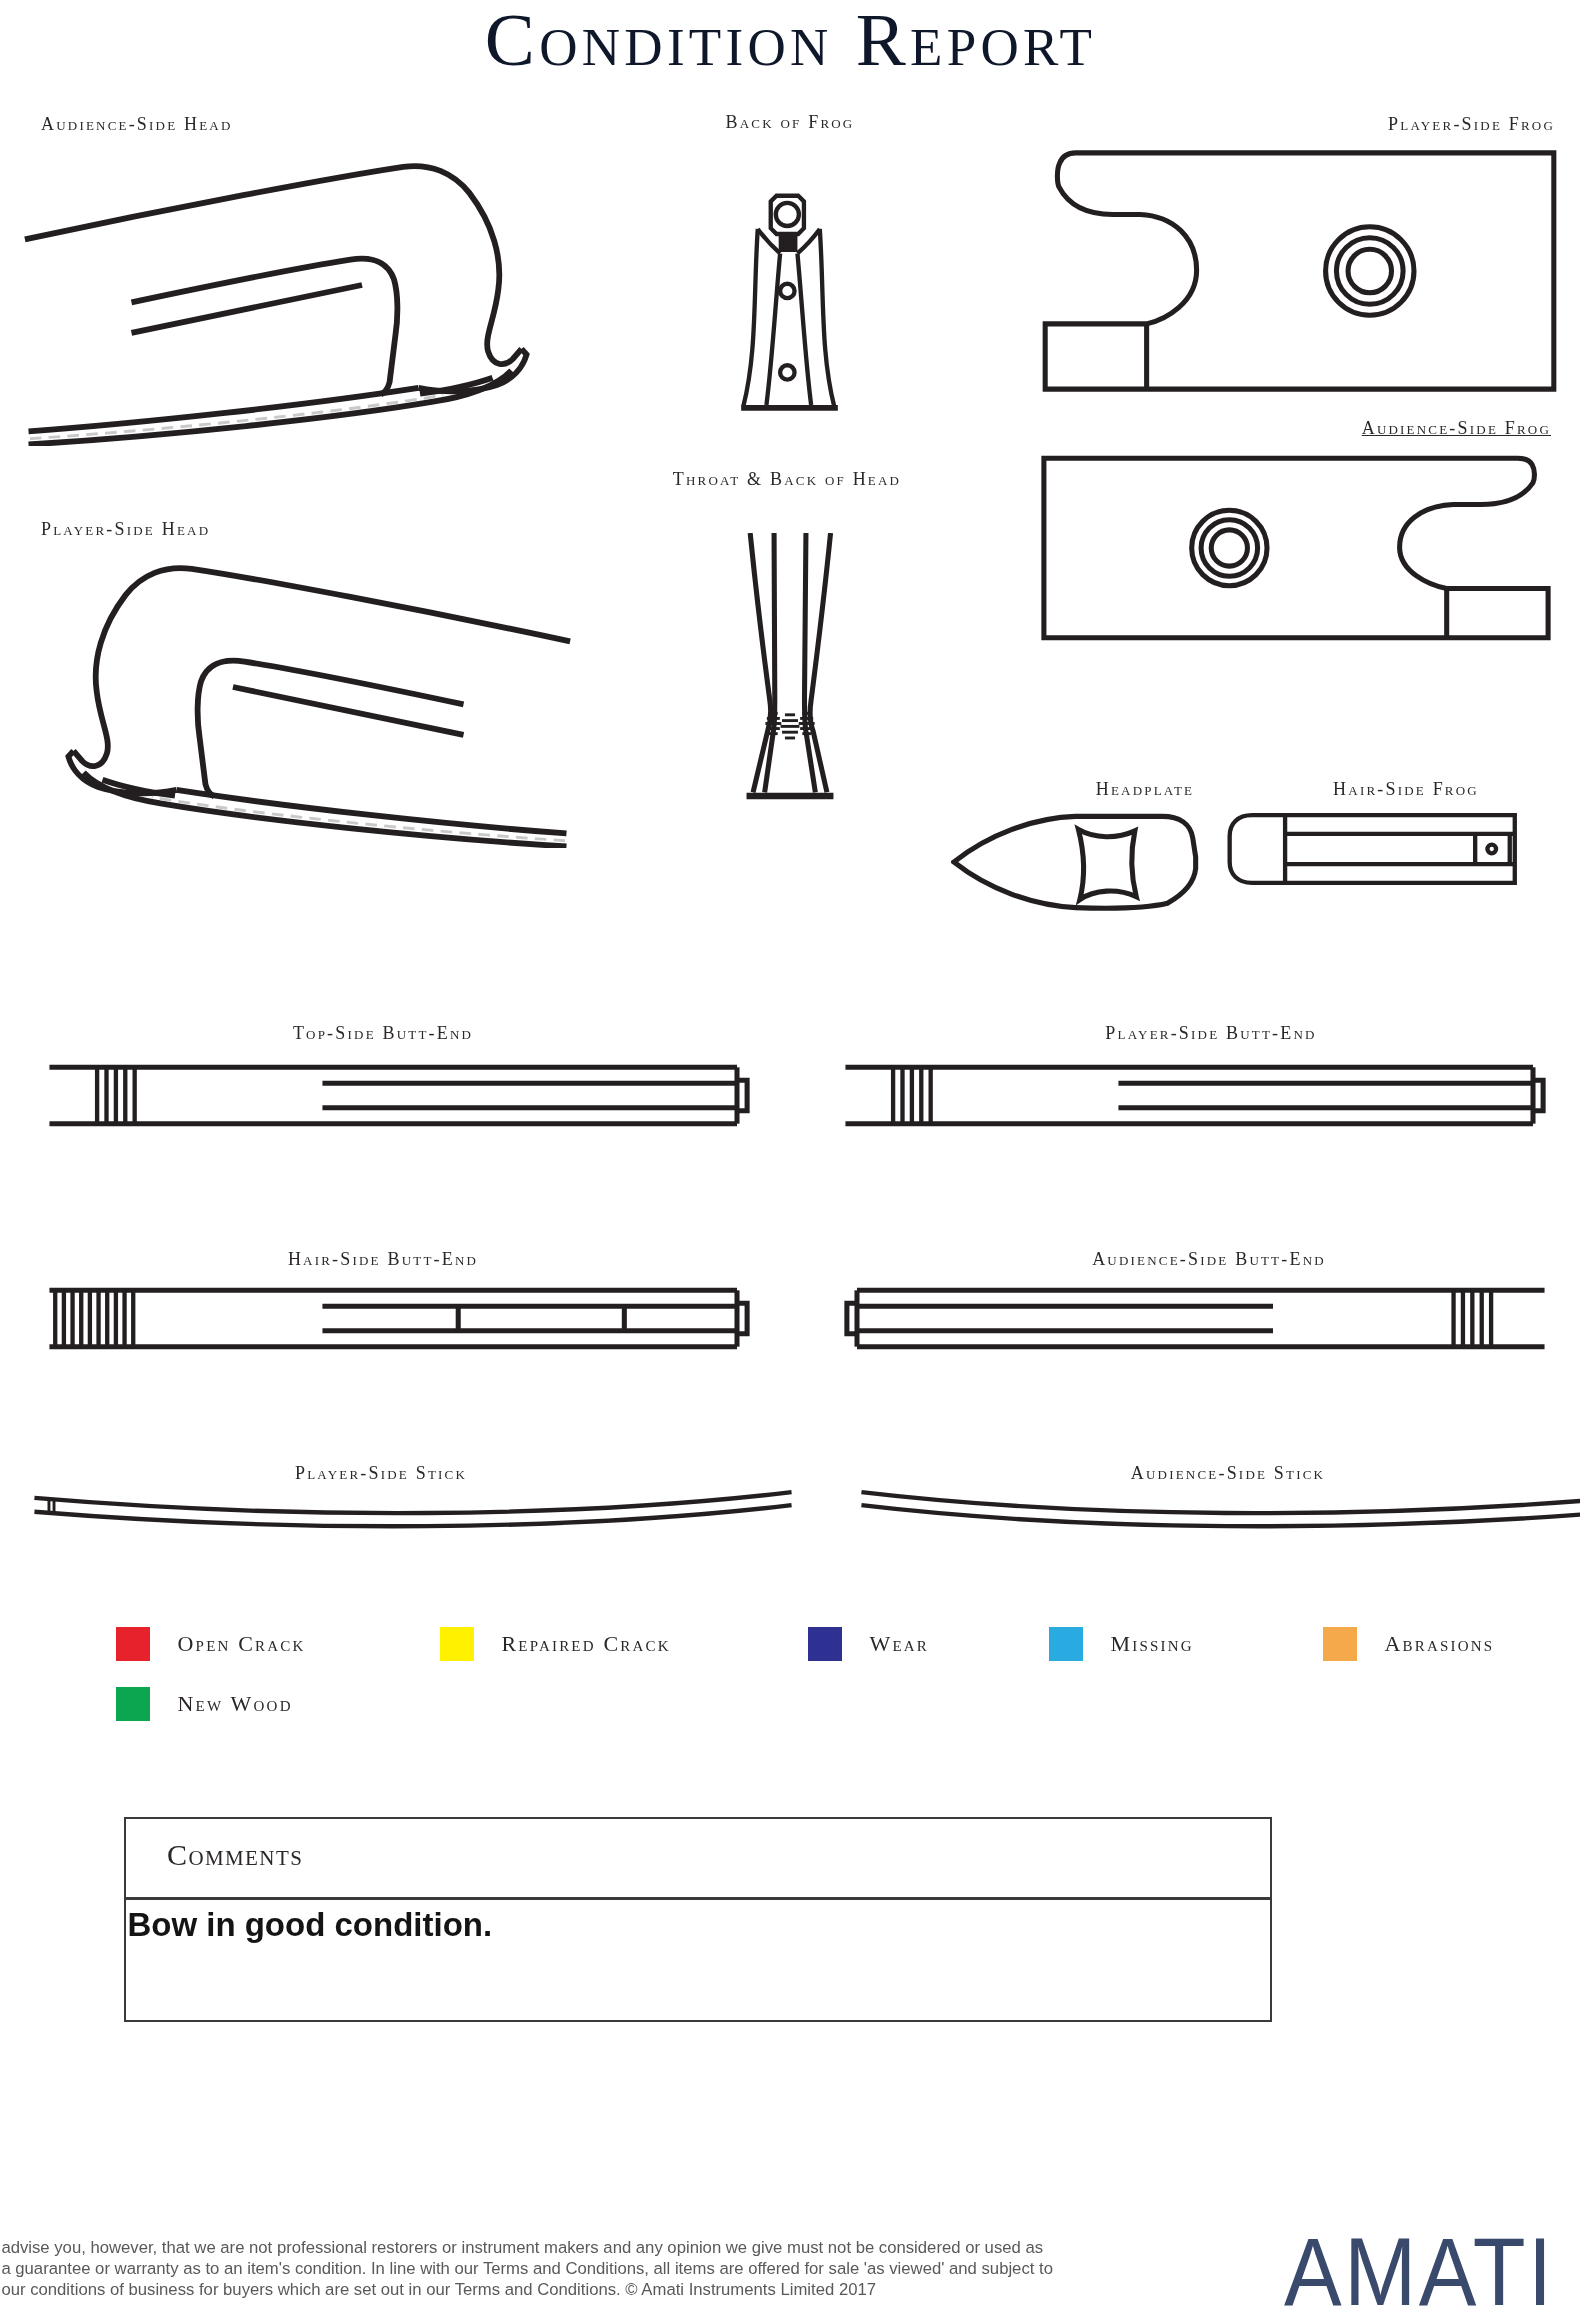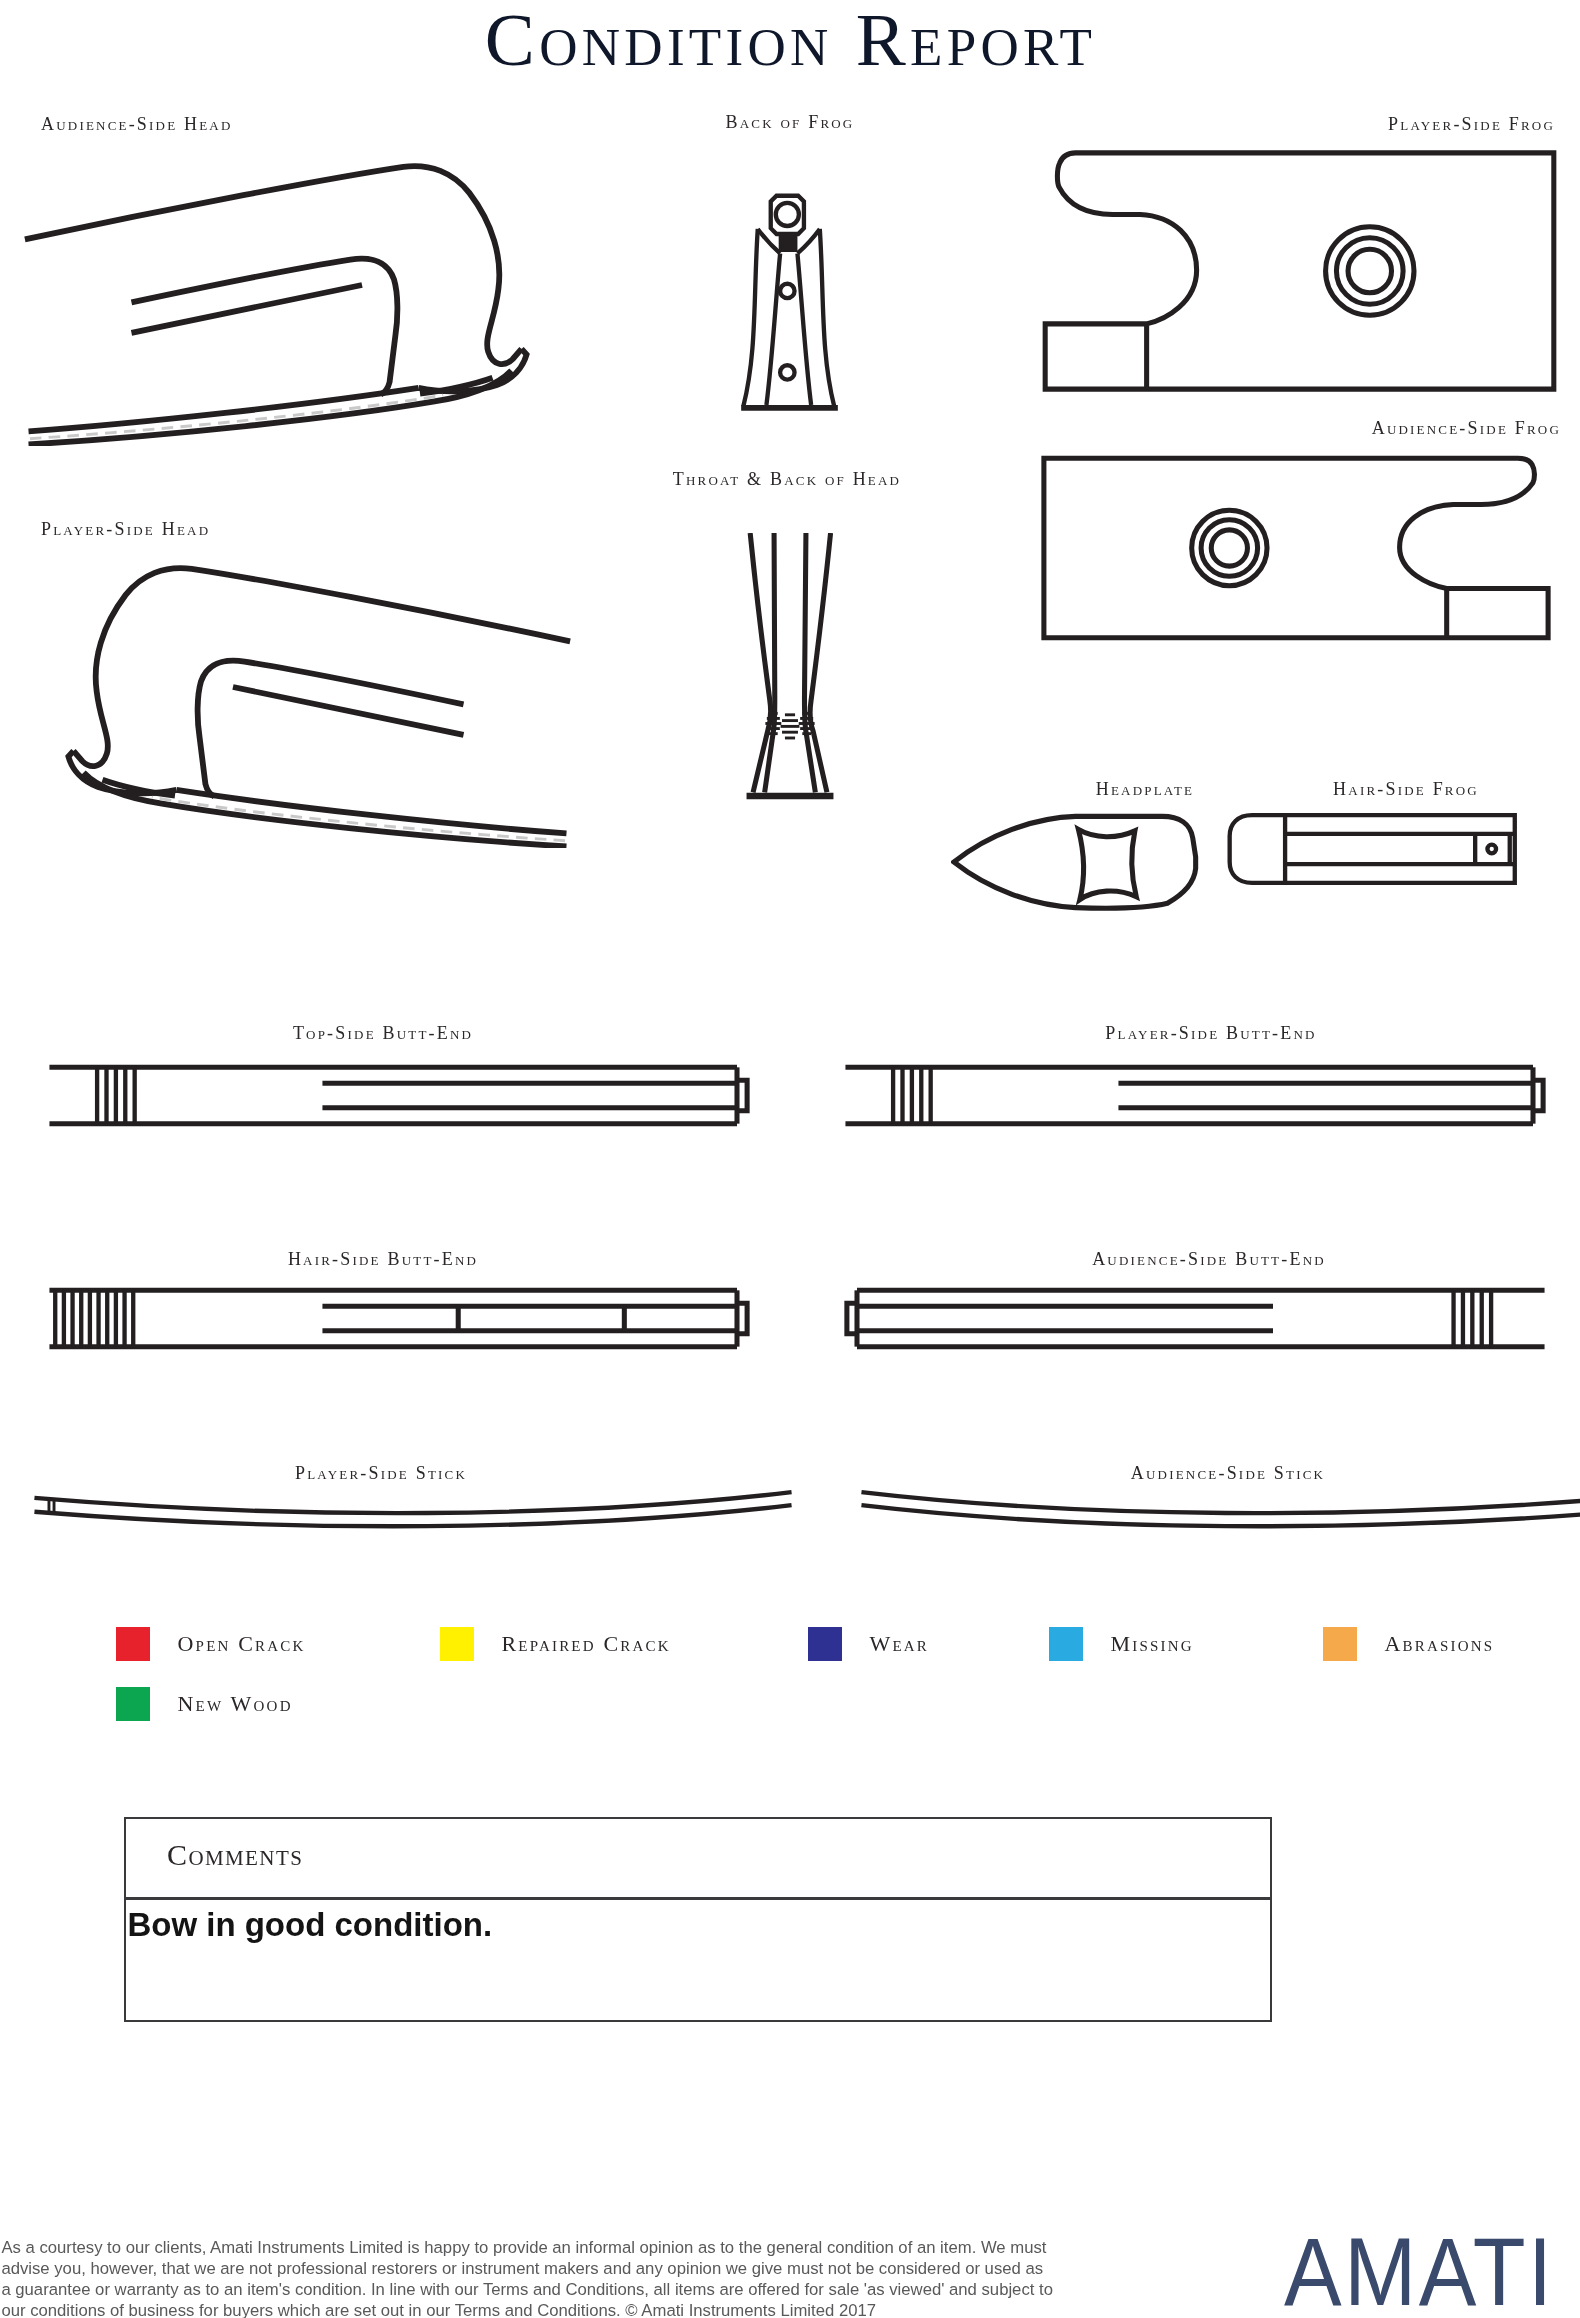--- a/index.html
+++ b/index.html
@@ -33,21 +33,21 @@
 </head>
 <body>
 
 <div class="page">
 
   <div class="title">Condition Report</div>
 
   <div class="lbl" style="left:41px;top:115px;">Audience-Side Head</div>
   <div class="lbl center" style="left:790px;top:113px;">Back of Frog</div>
   <div class="lbl" style="right:26px;top:115px;">Player-Side Frog</div>
-  <div class="lbl" style="right:20px;top:419px;">Audience-Side Frog</div>
+  <div class="lbl" style="right:30px;top:419px;text-decoration:underline;">Audience-Side Frog</div>
   <div class="lbl center" style="left:787px;top:470px;">Throat &amp; Back of Head</div>
   <div class="lbl" style="left:41px;top:520px;">Player-Side Head</div>
   <div class="lbl center" style="left:1145px;top:780px;">Headplate</div>
   <div class="lbl center" style="left:1406px;top:780px;">Hair-Side Frog</div>
   <div class="lbl center" style="left:383px;top:1024px;">Top-Side Butt-End</div>
   <div class="lbl center" style="left:1211px;top:1024px;">Player-Side Butt-End</div>
   <div class="lbl center" style="left:383px;top:1250px;">Hair-Side Butt-End</div>
   <div class="lbl center" style="left:1209px;top:1250px;">Audience-Side Butt-End</div>
   <div class="lbl center" style="left:381px;top:1464px;">Player-Side Stick</div>
   <div class="lbl center" style="left:1228px;top:1464px;">Audience-Side Stick</div>
@@ -287,21 +287,20 @@
     <span class="legend-label">New Wood</span>
   </div>
 
   <div class="comments-box">
     <div class="comments-title">Comments</div>
     <div class="comments-divider"></div>
     <div class="comments-text">Bow in good condition.</div>
   </div>
 
   <div class="footer">
-    <div>As a courtesy to our clients, Amati Instruments Limited is happy to provide an informal opinion as to the general condition of an item. We must</div>
     <div>advise you, however, that we are not professional restorers or instrument makers and any opinion we give must not be considered or used as</div>
     <div>a guarantee or warranty as to an item's condition. In line with our Terms and Conditions, all items are offered for sale 'as viewed' and subject to</div>
     <div>our conditions of business for buyers which are set out in our Terms and Conditions. © Amati Instruments Limited 2017</div>
   </div>
 
   <div class="amati" style="color: rgb(58, 74, 108);">AMATI</div>
 
 </div>
 
 

